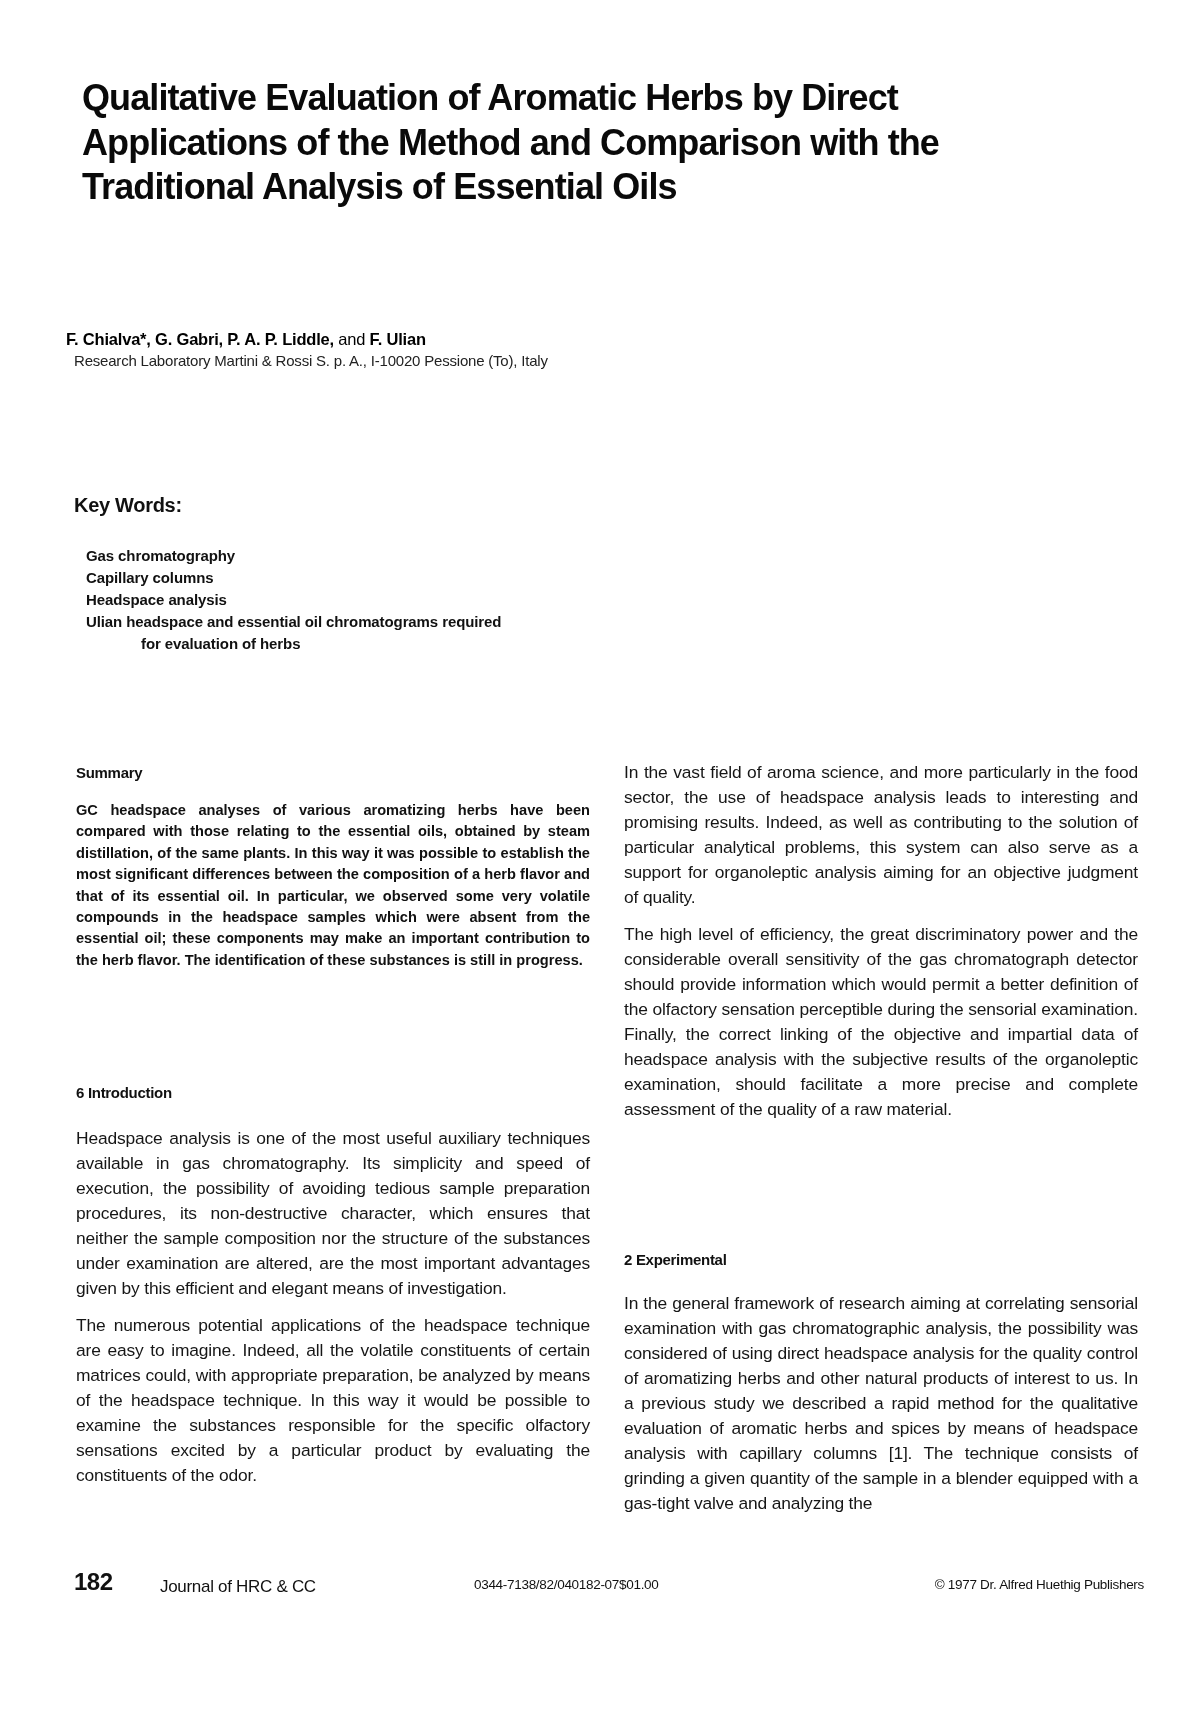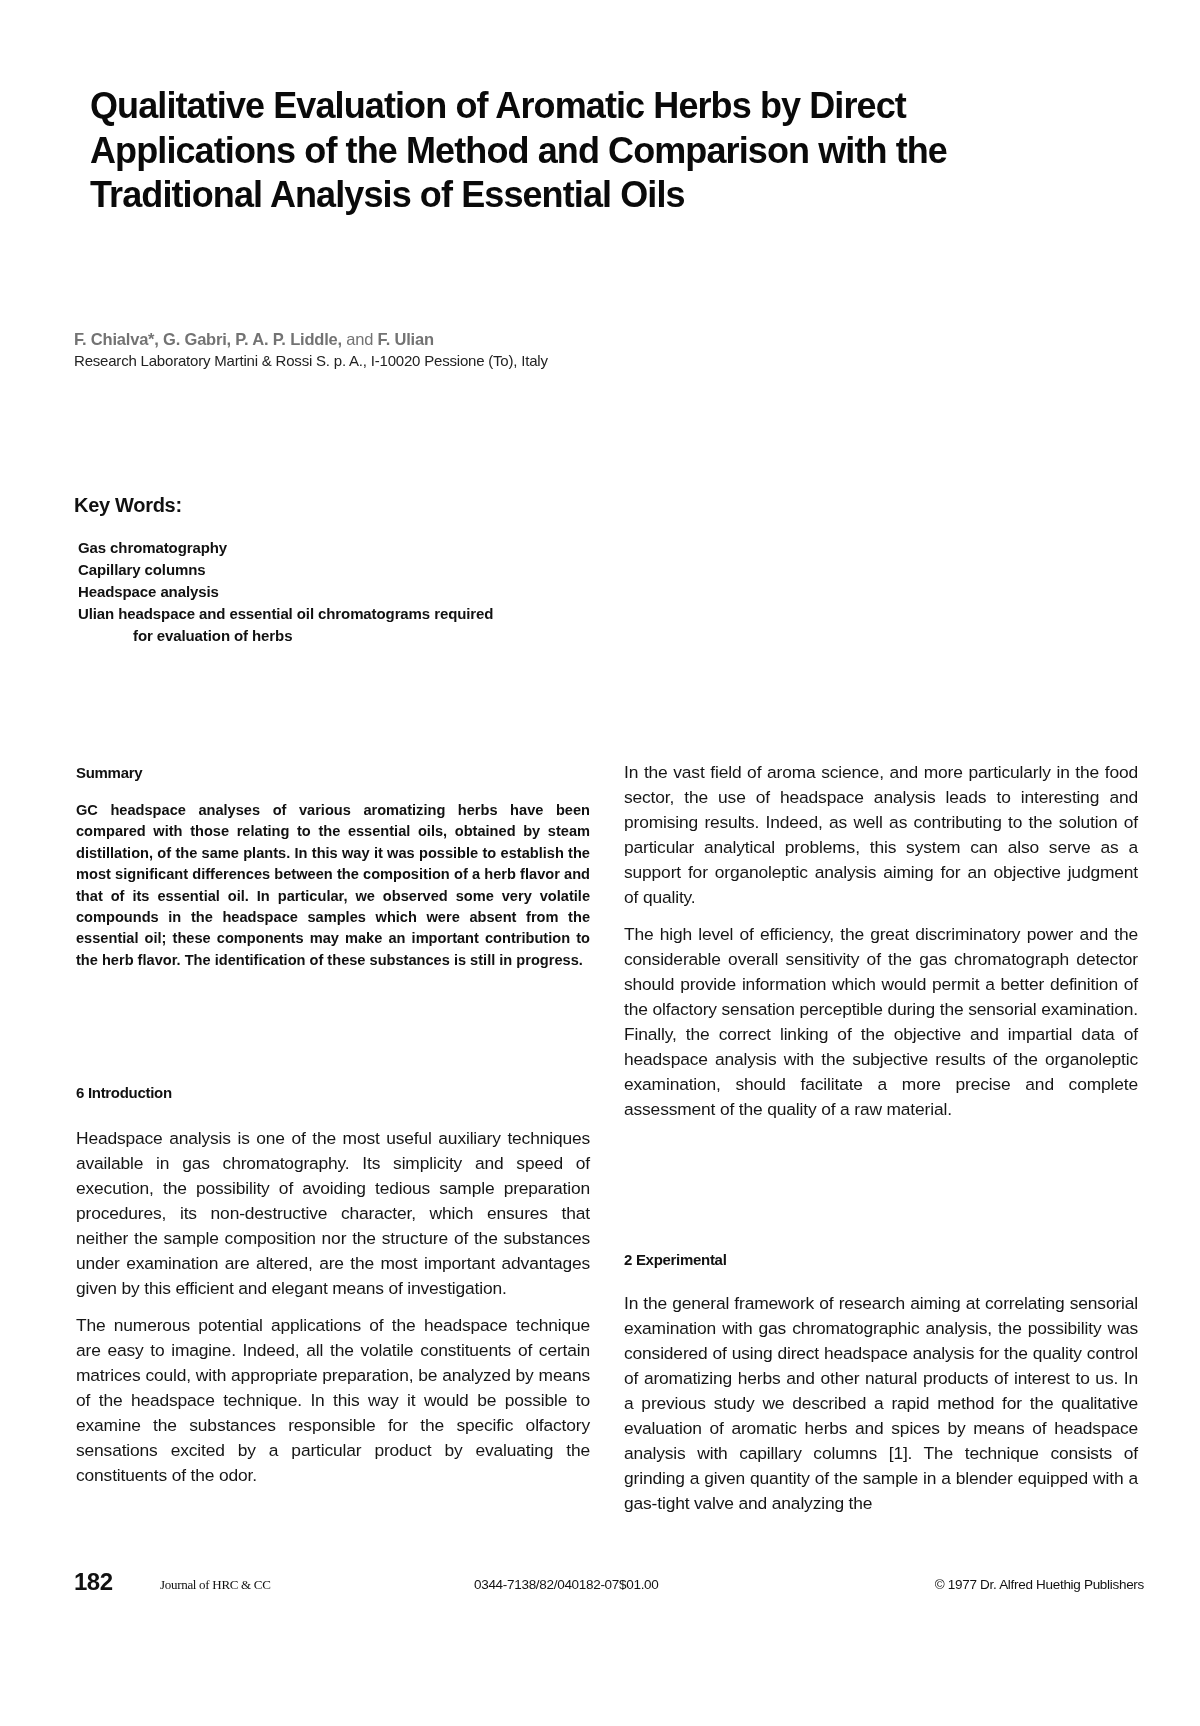--- a/index.html
+++ b/index.html
@@ -1,36 +1,36 @@
 <!DOCTYPE html>
 <html><head>
 <meta charset="utf-8">
 <style>
   html, body { margin: 0; padding: 0; background: #ffffff; }
   body { width: 1200px; height: 1726px; position: relative; overflow: hidden; color: #111; font-family: "Liberation Sans", sans-serif; }
-  .title { position: absolute; left: 74px; top: 68px; width: 1000px; margin: 16px; font-family: "Liberation Sans", sans-serif; font-weight: bold; font-size: 36px; line-height: 44.5px; letter-spacing: -0.9px; color: #0a0a0a; }
+  .title { position: absolute; left: 74px; top: 68px; width: 1000px; margin: 8px; font-family: "Liberation Sans", sans-serif; font-weight: bold; font-size: 36px; line-height: 44.5px; letter-spacing: -0.9px; color: #0a0a0a; }
   .title span { display: block; }
-  .authors { position: absolute; left: 74px; top: 330px; font-size: 16.5px; font-weight: bold; color: #737373; letter-spacing: -0.2px; }
+  .authors { position: absolute; left: 66px; top: 330px; font-size: 16.5px; font-weight: bold; color: #000000; letter-spacing: -0.2px; }
   .authors .and { font-weight: normal; }
   .affil { position: absolute; left: 74px; top: 352px; font-size: 15px; color: #222; letter-spacing: -0.2px; }
   .kw-head { position: absolute; left: 74px; top: 494px; font-size: 20px; font-weight: bold; margin: 0; letter-spacing: -0.3px; }
-  .kw-list { position: absolute; left: 74px; top: 533px; margin: 4px; padding: 0; list-style: none; font-size: 15px; font-weight: bold; line-height: 22px; letter-spacing: -0.1px; }
+  .kw-list { position: absolute; left: 74px; top: 533px; margin: 12px; padding: 0; list-style: none; font-size: 15px; font-weight: bold; line-height: 22px; letter-spacing: -0.1px; }
   .kw-list li.indent { padding-left: 55px; }
   h2.sec { margin: 0; font-size: 15px; font-weight: bold; letter-spacing: -0.3px; }
   .summary-head { position: absolute; left: 76px; top: 764px; }
   .summary-body { position: absolute; left: 76px; top: 800px; width: 514px; margin: 0; font-size: 14.6px; font-weight: bold; line-height: 21.4px; text-align: justify; }
   .intro-head { position: absolute; left: 76px; top: 1084px; }
   .body-text { margin: 0 0 12px 0; font-size: 17.4px; line-height: 25px; text-align: justify; color: #161616; letter-spacing: -0.15px; }
   .intro-body { position: absolute; left: 76px; top: 1126px; width: 514px; }
   .right-top { position: absolute; left: 624px; top: 760px; width: 514px; }
   .exp-head { position: absolute; left: 624px; top: 1251px; }
   .exp-body { position: absolute; left: 624px; top: 1291px; width: 514px; }
   .footer { position: absolute; left: 74px; top: 1568px; width: 1070px; height: 32px; }
   .page-no { position: absolute; left: 0; top: 0; font-size: 24px; font-weight: bold; letter-spacing: -0.5px; }
-  .journal { position: absolute; left: 86px; top: 9px; font-size: 13px; letter-spacing: -0.3px; font-family: Liberation Serif, serif; }
+  .journal { position: absolute; left: 86px; top: 9px; font-size: 17px; letter-spacing: -0.3px; }
   .issn { position: absolute; left: 400px; top: 9px; font-size: 13.5px; letter-spacing: -0.3px; }
   .copyright { position: absolute; right: 0; top: 9px; font-size: 13.5px; letter-spacing: -0.3px; }
 </style>
 </head>
 <body>
 
 <h1 class="title">
   <span>Qualitative Evaluation of Aromatic Herbs by Direct</span>
   <span>Applications of the Method and Comparison with the</span>
   <span>Traditional Analysis of Essential Oils</span>

